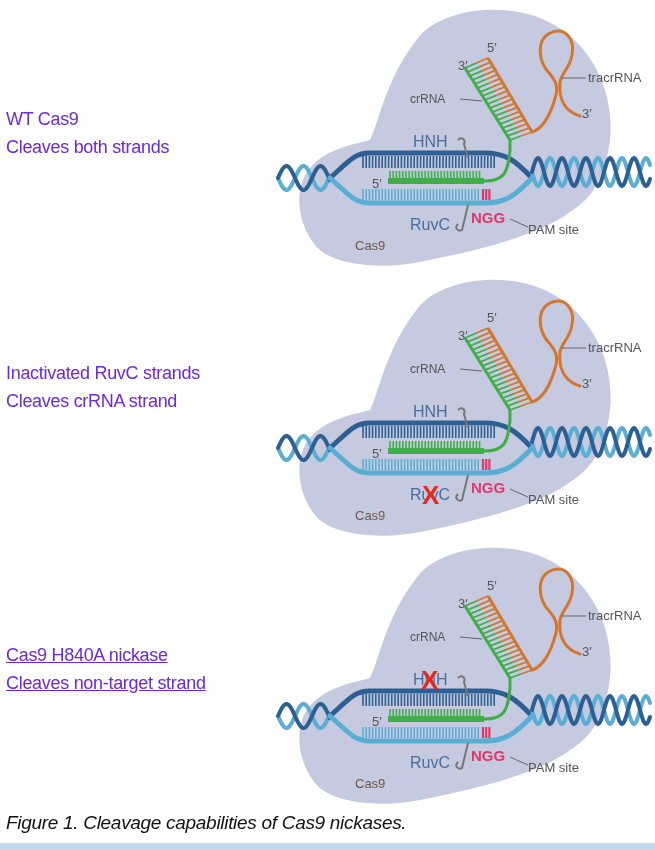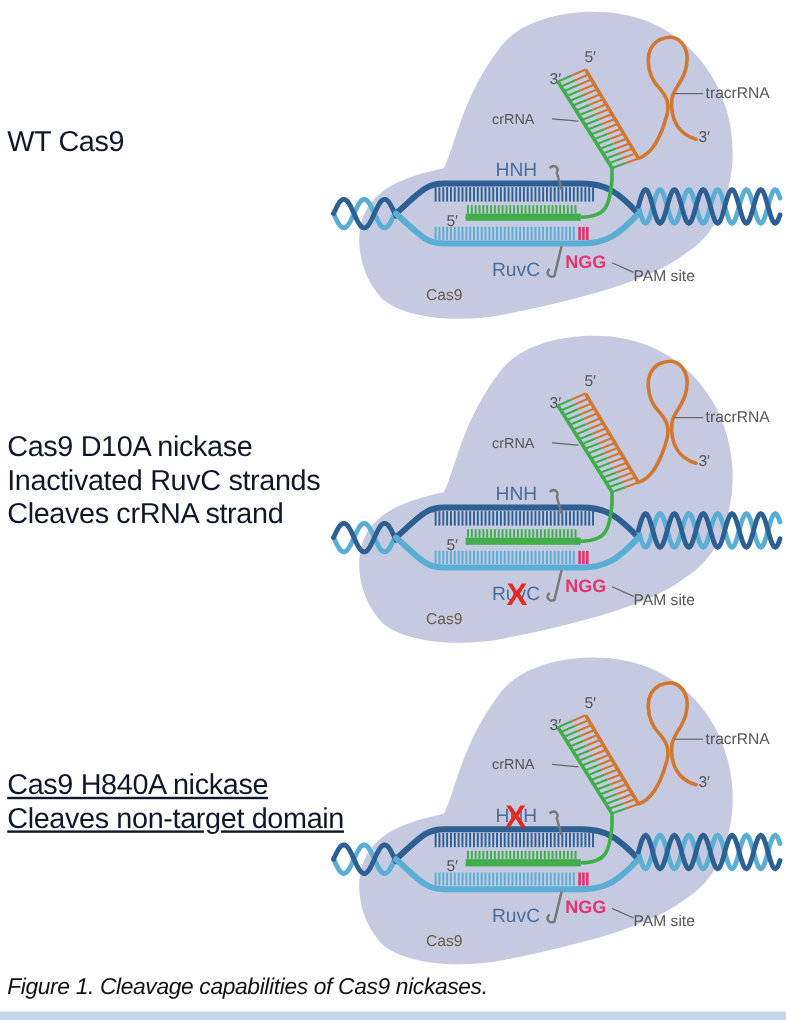--- a/index.html
+++ b/index.html
@@ -1,30 +1,31 @@
 <!DOCTYPE html>
 <html><head>
 <meta charset="utf-8">
 <style>
   html, body { margin:0; padding:0; background:#ffffff; }
   body { width:655px; height:850px; position:relative; overflow:hidden; font-family:"DejaVu Sans", sans-serif; }
   .panel { position:absolute; left:0; width:655px; height:270px; }
-  .desc { position:absolute; left:6px; font-family:"Liberation Sans", sans-serif; font-size:24px; line-height:28px; color:#0f172a; letter-spacing:-0.3px; }
+  .desc { position:absolute; left:6px; font-family:"Liberation Sans", sans-serif; font-size:18px; line-height:28px; color:#6d28d9; letter-spacing:-0.3px; }
   .desc div { white-space:nowrap; }
   svg.dia { position:absolute; left:270px; top:0; width:385px; height:270px; overflow:visible; }
   .caption { position:absolute; left:6px; top:812px; font-family:"Liberation Sans", sans-serif; font-style:italic; font-size:19px; color:#111; letter-spacing:-0.3px; }
   .bottom-bar { position:absolute; left:0; top:843px; width:655px; height:7px; background:#c4d8ea; }
   .lbl { font-family:"Liberation Sans", sans-serif; }
 </style>
 </head>
 <body>
 
 <div class="panel" style="top:0px;">
   <div class="desc" style="top:105px;">
     <div>WT Cas9</div>
+    <div>Cleaves both strands</div>
   </div>
   <svg class="dia" viewBox="0 0 385 270">
       <path d="M 148 38 C 170 10 230 2 270 18 C 320 38 345 90 340 140 C 335 180 320 200 300 212 C 270 235 210 250 150 262 C 110 270 60 265 45 245 C 25 220 25 185 40 168 C 55 150 80 145 100 140 C 110 120 115 80 148 38 Z" fill="#c5cae0"></path>
       <path d="M8.0 178.0 L9.0 180.2 L10.0 182.3 L11.0 184.3 L12.0 186.1 L13.0 187.6 L14.0 188.7 L15.0 189.5 L16.0 189.9 L17.0 189.9 L18.0 189.5 L19.0 188.7 L20.0 187.6 L21.0 186.1 L22.0 184.3 L23.0 182.3 L24.0 180.2 L25.0 178.0 L26.0 175.8 L27.0 173.7 L28.0 171.7 L29.0 169.9 L30.0 168.4 L31.0 167.3 L32.0 166.5 L33.0 166.1 L34.0 166.1 L35.0 166.5 L36.0 167.3 L37.0 168.4 L38.0 169.9 L39.0 171.7 L40.0 173.7 L41.0 175.8 L42.0 178.0 L43.0 180.2 L44.0 182.3 L45.0 184.3 L46.0 186.1 L47.0 187.6 L48.0 188.7 L49.0 189.5 L50.0 189.9 L51.0 189.9 L52.0 189.5 L53.0 188.7 L54.0 187.6 L55.0 186.1 L56.0 184.3 L57.0 182.3 L58.0 180.2 L59.0 178.0 L60.0 175.8 " fill="none" stroke="#5aaed4" stroke-width="4" stroke-linecap="round"></path>
       <path d="M8.0 178.0 L9.0 175.8 L10.0 173.7 L11.0 171.7 L12.0 169.9 L13.0 168.4 L14.0 167.3 L15.0 166.5 L16.0 166.1 L17.0 166.1 L18.0 166.5 L19.0 167.3 L20.0 168.4 L21.0 169.9 L22.0 171.7 L23.0 173.7 L24.0 175.8 L25.0 178.0 L26.0 180.2 L27.0 182.3 L28.0 184.3 L29.0 186.1 L30.0 187.6 L31.0 188.7 L32.0 189.5 L33.0 189.9 L34.0 189.9 L35.0 189.5 L36.0 188.7 L37.0 187.6 L38.0 186.1 L39.0 184.3 L40.0 182.3 L41.0 180.2 L42.0 178.0 L43.0 175.8 L44.0 173.7 L45.0 171.7 L46.0 169.9 L47.0 168.4 L48.0 167.3 L49.0 166.5 L50.0 166.1 L51.0 166.1 L52.0 166.5 L53.0 167.3 L54.0 168.4 L55.0 169.9 L56.0 171.7 L57.0 173.7 L58.0 175.8 L59.0 178.0 L60.0 180.2 " fill="none" stroke="#2e5f93" stroke-width="4" stroke-linecap="round"></path>
       <path d="M 60 178 C 80 160 85 153 100 153 L 215 153 C 235 153 245 160 262 178" fill="none" stroke="#2e5f93" stroke-width="5" stroke-linecap="round"></path>
       <path d="M 60 178 C 80 196 85 203 100 203 L 215 203 C 235 203 245 196 262 178" fill="none" stroke="#5aaed4" stroke-width="5" stroke-linecap="round"></path>
       <path d="M262.0 172.0 L263.0 175.6 L264.0 179.0 L265.0 181.9 L266.0 184.1 L267.0 185.5 L268.0 186.0 L269.0 185.5 L270.0 184.1 L271.0 181.9 L272.0 179.0 L273.0 175.6 L274.0 172.0 L275.0 168.4 L276.0 165.0 L277.0 162.1 L278.0 159.9 L279.0 158.5 L280.0 158.0 L281.0 158.5 L282.0 159.9 L283.0 162.1 L284.0 165.0 L285.0 168.4 L286.0 172.0 L287.0 175.6 L288.0 179.0 L289.0 181.9 L290.0 184.1 L291.0 185.5 L292.0 186.0 L293.0 185.5 L294.0 184.1 L295.0 181.9 L296.0 179.0 L297.0 175.6 L298.0 172.0 L299.0 168.4 L300.0 165.0 L301.0 162.1 L302.0 159.9 L303.0 158.5 L304.0 158.0 L305.0 158.5 L306.0 159.9 L307.0 162.1 L308.0 165.0 L309.0 168.4 L310.0 172.0 L311.0 175.6 L312.0 179.0 L313.0 181.9 L314.0 184.1 L315.0 185.5 L316.0 186.0 L317.0 185.5 L318.0 184.1 L319.0 181.9 L320.0 179.0 L321.0 175.6 L322.0 172.0 L323.0 168.4 L324.0 165.0 L325.0 162.1 L326.0 159.9 L327.0 158.5 L328.0 158.0 L329.0 158.5 L330.0 159.9 L331.0 162.1 L332.0 165.0 L333.0 168.4 L334.0 172.0 L335.0 175.6 L336.0 179.0 L337.0 181.9 L338.0 184.1 L339.0 185.5 L340.0 186.0 L341.0 185.5 L342.0 184.1 L343.0 181.9 L344.0 179.0 L345.0 175.6 L346.0 172.0 L347.0 168.4 L348.0 165.0 L349.0 162.1 L350.0 159.9 L351.0 158.5 L352.0 158.0 L353.0 158.5 L354.0 159.9 L355.0 162.1 L356.0 165.0 L357.0 168.4 L358.0 172.0 L359.0 175.6 L360.0 179.0 L361.0 181.9 L362.0 184.1 L363.0 185.5 L364.0 186.0 L365.0 185.5 L366.0 184.1 L367.0 181.9 L368.0 179.0 L369.0 175.6 L370.0 172.0 L371.0 168.4 L372.0 165.0 L373.0 162.1 L374.0 159.9 L375.0 158.5 L376.0 158.0 L377.0 158.5 L378.0 159.9 L379.0 162.1 L380.0 165.0 " fill="none" stroke="#5aaed4" stroke-width="4" stroke-linecap="round"></path>
       <path d="M262.0 172.0 L263.0 168.4 L264.0 165.0 L265.0 162.1 L266.0 159.9 L267.0 158.5 L268.0 158.0 L269.0 158.5 L270.0 159.9 L271.0 162.1 L272.0 165.0 L273.0 168.4 L274.0 172.0 L275.0 175.6 L276.0 179.0 L277.0 181.9 L278.0 184.1 L279.0 185.5 L280.0 186.0 L281.0 185.5 L282.0 184.1 L283.0 181.9 L284.0 179.0 L285.0 175.6 L286.0 172.0 L287.0 168.4 L288.0 165.0 L289.0 162.1 L290.0 159.9 L291.0 158.5 L292.0 158.0 L293.0 158.5 L294.0 159.9 L295.0 162.1 L296.0 165.0 L297.0 168.4 L298.0 172.0 L299.0 175.6 L300.0 179.0 L301.0 181.9 L302.0 184.1 L303.0 185.5 L304.0 186.0 L305.0 185.5 L306.0 184.1 L307.0 181.9 L308.0 179.0 L309.0 175.6 L310.0 172.0 L311.0 168.4 L312.0 165.0 L313.0 162.1 L314.0 159.9 L315.0 158.5 L316.0 158.0 L317.0 158.5 L318.0 159.9 L319.0 162.1 L320.0 165.0 L321.0 168.4 L322.0 172.0 L323.0 175.6 L324.0 179.0 L325.0 181.9 L326.0 184.1 L327.0 185.5 L328.0 186.0 L329.0 185.5 L330.0 184.1 L331.0 181.9 L332.0 179.0 L333.0 175.6 L334.0 172.0 L335.0 168.4 L336.0 165.0 L337.0 162.1 L338.0 159.9 L339.0 158.5 L340.0 158.0 L341.0 158.5 L342.0 159.9 L343.0 162.1 L344.0 165.0 L345.0 168.4 L346.0 172.0 L347.0 175.6 L348.0 179.0 L349.0 181.9 L350.0 184.1 L351.0 185.5 L352.0 186.0 L353.0 185.5 L354.0 184.1 L355.0 181.9 L356.0 179.0 L357.0 175.6 L358.0 172.0 L359.0 168.4 L360.0 165.0 L361.0 162.1 L362.0 159.9 L363.0 158.5 L364.0 158.0 L365.0 158.5 L366.0 159.9 L367.0 162.1 L368.0 165.0 L369.0 168.4 L370.0 172.0 L371.0 175.6 L372.0 179.0 L373.0 181.9 L374.0 184.1 L375.0 185.5 L376.0 186.0 L377.0 185.5 L378.0 184.1 L379.0 181.9 L380.0 179.0 " fill="none" stroke="#2e5f93" stroke-width="4" stroke-linecap="round"></path>
       <g>
@@ -205,21 +206,20 @@
       <path d="M 188 224 C 184 228 188 232 192 230 L 198 205" fill="none" stroke="#777" stroke-width="2"></path>
       <text x="201" y="223" fill="#e3356b" font-size="15" class="lbl" font-weight="bold">NGG</text>
       <line x1="240" y1="219" x2="258" y2="227" stroke="#666" stroke-width="1"></line>
       <text x="258" y="234" fill="#555555" font-size="13" class="lbl">PAM site</text>
       <text x="85" y="250" fill="#6b5a48" font-size="13" class="lbl">Cas9</text>
     </svg>
 </div>
 
 <div class="panel" style="top:270px;">
   <div class="desc" style="top:89px;">
-    <div>Cas9 D10A nickase</div>
     <div>Inactivated RuvC strands</div>
     <div>Cleaves crRNA strand</div>
   </div>
   <svg class="dia" viewBox="0 0 385 270">
       <path d="M 148 38 C 170 10 230 2 270 18 C 320 38 345 90 340 140 C 335 180 320 200 300 212 C 270 235 210 250 150 262 C 110 270 60 265 45 245 C 25 220 25 185 40 168 C 55 150 80 145 100 140 C 110 120 115 80 148 38 Z" fill="#c5cae0"></path>
       <path d="M8.0 178.0 L9.0 180.2 L10.0 182.3 L11.0 184.3 L12.0 186.1 L13.0 187.6 L14.0 188.7 L15.0 189.5 L16.0 189.9 L17.0 189.9 L18.0 189.5 L19.0 188.7 L20.0 187.6 L21.0 186.1 L22.0 184.3 L23.0 182.3 L24.0 180.2 L25.0 178.0 L26.0 175.8 L27.0 173.7 L28.0 171.7 L29.0 169.9 L30.0 168.4 L31.0 167.3 L32.0 166.5 L33.0 166.1 L34.0 166.1 L35.0 166.5 L36.0 167.3 L37.0 168.4 L38.0 169.9 L39.0 171.7 L40.0 173.7 L41.0 175.8 L42.0 178.0 L43.0 180.2 L44.0 182.3 L45.0 184.3 L46.0 186.1 L47.0 187.6 L48.0 188.7 L49.0 189.5 L50.0 189.9 L51.0 189.9 L52.0 189.5 L53.0 188.7 L54.0 187.6 L55.0 186.1 L56.0 184.3 L57.0 182.3 L58.0 180.2 L59.0 178.0 L60.0 175.8 " fill="none" stroke="#5aaed4" stroke-width="4" stroke-linecap="round"></path>
       <path d="M8.0 178.0 L9.0 175.8 L10.0 173.7 L11.0 171.7 L12.0 169.9 L13.0 168.4 L14.0 167.3 L15.0 166.5 L16.0 166.1 L17.0 166.1 L18.0 166.5 L19.0 167.3 L20.0 168.4 L21.0 169.9 L22.0 171.7 L23.0 173.7 L24.0 175.8 L25.0 178.0 L26.0 180.2 L27.0 182.3 L28.0 184.3 L29.0 186.1 L30.0 187.6 L31.0 188.7 L32.0 189.5 L33.0 189.9 L34.0 189.9 L35.0 189.5 L36.0 188.7 L37.0 187.6 L38.0 186.1 L39.0 184.3 L40.0 182.3 L41.0 180.2 L42.0 178.0 L43.0 175.8 L44.0 173.7 L45.0 171.7 L46.0 169.9 L47.0 168.4 L48.0 167.3 L49.0 166.5 L50.0 166.1 L51.0 166.1 L52.0 166.5 L53.0 167.3 L54.0 168.4 L55.0 169.9 L56.0 171.7 L57.0 173.7 L58.0 175.8 L59.0 178.0 L60.0 180.2 " fill="none" stroke="#2e5f93" stroke-width="4" stroke-linecap="round"></path>
       <path d="M 60 178 C 80 160 85 153 100 153 L 215 153 C 235 153 245 160 262 178" fill="none" stroke="#2e5f93" stroke-width="5" stroke-linecap="round"></path>
       <path d="M 60 178 C 80 196 85 203 100 203 L 215 203 C 235 203 245 196 262 178" fill="none" stroke="#5aaed4" stroke-width="5" stroke-linecap="round"></path>
       <path d="M262.0 172.0 L263.0 175.6 L264.0 179.0 L265.0 181.9 L266.0 184.1 L267.0 185.5 L268.0 186.0 L269.0 185.5 L270.0 184.1 L271.0 181.9 L272.0 179.0 L273.0 175.6 L274.0 172.0 L275.0 168.4 L276.0 165.0 L277.0 162.1 L278.0 159.9 L279.0 158.5 L280.0 158.0 L281.0 158.5 L282.0 159.9 L283.0 162.1 L284.0 165.0 L285.0 168.4 L286.0 172.0 L287.0 175.6 L288.0 179.0 L289.0 181.9 L290.0 184.1 L291.0 185.5 L292.0 186.0 L293.0 185.5 L294.0 184.1 L295.0 181.9 L296.0 179.0 L297.0 175.6 L298.0 172.0 L299.0 168.4 L300.0 165.0 L301.0 162.1 L302.0 159.9 L303.0 158.5 L304.0 158.0 L305.0 158.5 L306.0 159.9 L307.0 162.1 L308.0 165.0 L309.0 168.4 L310.0 172.0 L311.0 175.6 L312.0 179.0 L313.0 181.9 L314.0 184.1 L315.0 185.5 L316.0 186.0 L317.0 185.5 L318.0 184.1 L319.0 181.9 L320.0 179.0 L321.0 175.6 L322.0 172.0 L323.0 168.4 L324.0 165.0 L325.0 162.1 L326.0 159.9 L327.0 158.5 L328.0 158.0 L329.0 158.5 L330.0 159.9 L331.0 162.1 L332.0 165.0 L333.0 168.4 L334.0 172.0 L335.0 175.6 L336.0 179.0 L337.0 181.9 L338.0 184.1 L339.0 185.5 L340.0 186.0 L341.0 185.5 L342.0 184.1 L343.0 181.9 L344.0 179.0 L345.0 175.6 L346.0 172.0 L347.0 168.4 L348.0 165.0 L349.0 162.1 L350.0 159.9 L351.0 158.5 L352.0 158.0 L353.0 158.5 L354.0 159.9 L355.0 162.1 L356.0 165.0 L357.0 168.4 L358.0 172.0 L359.0 175.6 L360.0 179.0 L361.0 181.9 L362.0 184.1 L363.0 185.5 L364.0 186.0 L365.0 185.5 L366.0 184.1 L367.0 181.9 L368.0 179.0 L369.0 175.6 L370.0 172.0 L371.0 168.4 L372.0 165.0 L373.0 162.1 L374.0 159.9 L375.0 158.5 L376.0 158.0 L377.0 158.5 L378.0 159.9 L379.0 162.1 L380.0 165.0 " fill="none" stroke="#5aaed4" stroke-width="4" stroke-linecap="round"></path>
@@ -404,21 +404,21 @@
       <line x1="240" y1="219" x2="258" y2="227" stroke="#666" stroke-width="1"></line>
       <text x="258" y="234" fill="#555555" font-size="13" class="lbl">PAM site</text>
       <text x="85" y="250" fill="#6b5a48" font-size="13" class="lbl">Cas9</text>
       <text x="152" y="234" fill="#e8281e" font-size="26" class="lbl" font-weight="bold">X</text>
     </svg>
 </div>
 
 <div class="panel" style="top:538px;">
   <div class="desc" style="top:103px;text-decoration:underline;">
     <div>Cas9 H840A nickase</div>
-    <div>Cleaves non-target domain</div>
+    <div>Cleaves non-target strand</div>
   </div>
   <svg class="dia" viewBox="0 0 385 270">
       <path d="M 148 38 C 170 10 230 2 270 18 C 320 38 345 90 340 140 C 335 180 320 200 300 212 C 270 235 210 250 150 262 C 110 270 60 265 45 245 C 25 220 25 185 40 168 C 55 150 80 145 100 140 C 110 120 115 80 148 38 Z" fill="#c5cae0"></path>
       <path d="M8.0 178.0 L9.0 180.2 L10.0 182.3 L11.0 184.3 L12.0 186.1 L13.0 187.6 L14.0 188.7 L15.0 189.5 L16.0 189.9 L17.0 189.9 L18.0 189.5 L19.0 188.7 L20.0 187.6 L21.0 186.1 L22.0 184.3 L23.0 182.3 L24.0 180.2 L25.0 178.0 L26.0 175.8 L27.0 173.7 L28.0 171.7 L29.0 169.9 L30.0 168.4 L31.0 167.3 L32.0 166.5 L33.0 166.1 L34.0 166.1 L35.0 166.5 L36.0 167.3 L37.0 168.4 L38.0 169.9 L39.0 171.7 L40.0 173.7 L41.0 175.8 L42.0 178.0 L43.0 180.2 L44.0 182.3 L45.0 184.3 L46.0 186.1 L47.0 187.6 L48.0 188.7 L49.0 189.5 L50.0 189.9 L51.0 189.9 L52.0 189.5 L53.0 188.7 L54.0 187.6 L55.0 186.1 L56.0 184.3 L57.0 182.3 L58.0 180.2 L59.0 178.0 L60.0 175.8 " fill="none" stroke="#5aaed4" stroke-width="4" stroke-linecap="round"></path>
       <path d="M8.0 178.0 L9.0 175.8 L10.0 173.7 L11.0 171.7 L12.0 169.9 L13.0 168.4 L14.0 167.3 L15.0 166.5 L16.0 166.1 L17.0 166.1 L18.0 166.5 L19.0 167.3 L20.0 168.4 L21.0 169.9 L22.0 171.7 L23.0 173.7 L24.0 175.8 L25.0 178.0 L26.0 180.2 L27.0 182.3 L28.0 184.3 L29.0 186.1 L30.0 187.6 L31.0 188.7 L32.0 189.5 L33.0 189.9 L34.0 189.9 L35.0 189.5 L36.0 188.7 L37.0 187.6 L38.0 186.1 L39.0 184.3 L40.0 182.3 L41.0 180.2 L42.0 178.0 L43.0 175.8 L44.0 173.7 L45.0 171.7 L46.0 169.9 L47.0 168.4 L48.0 167.3 L49.0 166.5 L50.0 166.1 L51.0 166.1 L52.0 166.5 L53.0 167.3 L54.0 168.4 L55.0 169.9 L56.0 171.7 L57.0 173.7 L58.0 175.8 L59.0 178.0 L60.0 180.2 " fill="none" stroke="#2e5f93" stroke-width="4" stroke-linecap="round"></path>
       <path d="M 60 178 C 80 160 85 153 100 153 L 215 153 C 235 153 245 160 262 178" fill="none" stroke="#2e5f93" stroke-width="5" stroke-linecap="round"></path>
       <path d="M 60 178 C 80 196 85 203 100 203 L 215 203 C 235 203 245 196 262 178" fill="none" stroke="#5aaed4" stroke-width="5" stroke-linecap="round"></path>
       <path d="M262.0 172.0 L263.0 175.6 L264.0 179.0 L265.0 181.9 L266.0 184.1 L267.0 185.5 L268.0 186.0 L269.0 185.5 L270.0 184.1 L271.0 181.9 L272.0 179.0 L273.0 175.6 L274.0 172.0 L275.0 168.4 L276.0 165.0 L277.0 162.1 L278.0 159.9 L279.0 158.5 L280.0 158.0 L281.0 158.5 L282.0 159.9 L283.0 162.1 L284.0 165.0 L285.0 168.4 L286.0 172.0 L287.0 175.6 L288.0 179.0 L289.0 181.9 L290.0 184.1 L291.0 185.5 L292.0 186.0 L293.0 185.5 L294.0 184.1 L295.0 181.9 L296.0 179.0 L297.0 175.6 L298.0 172.0 L299.0 168.4 L300.0 165.0 L301.0 162.1 L302.0 159.9 L303.0 158.5 L304.0 158.0 L305.0 158.5 L306.0 159.9 L307.0 162.1 L308.0 165.0 L309.0 168.4 L310.0 172.0 L311.0 175.6 L312.0 179.0 L313.0 181.9 L314.0 184.1 L315.0 185.5 L316.0 186.0 L317.0 185.5 L318.0 184.1 L319.0 181.9 L320.0 179.0 L321.0 175.6 L322.0 172.0 L323.0 168.4 L324.0 165.0 L325.0 162.1 L326.0 159.9 L327.0 158.5 L328.0 158.0 L329.0 158.5 L330.0 159.9 L331.0 162.1 L332.0 165.0 L333.0 168.4 L334.0 172.0 L335.0 175.6 L336.0 179.0 L337.0 181.9 L338.0 184.1 L339.0 185.5 L340.0 186.0 L341.0 185.5 L342.0 184.1 L343.0 181.9 L344.0 179.0 L345.0 175.6 L346.0 172.0 L347.0 168.4 L348.0 165.0 L349.0 162.1 L350.0 159.9 L351.0 158.5 L352.0 158.0 L353.0 158.5 L354.0 159.9 L355.0 162.1 L356.0 165.0 L357.0 168.4 L358.0 172.0 L359.0 175.6 L360.0 179.0 L361.0 181.9 L362.0 184.1 L363.0 185.5 L364.0 186.0 L365.0 185.5 L366.0 184.1 L367.0 181.9 L368.0 179.0 L369.0 175.6 L370.0 172.0 L371.0 168.4 L372.0 165.0 L373.0 162.1 L374.0 159.9 L375.0 158.5 L376.0 158.0 L377.0 158.5 L378.0 159.9 L379.0 162.1 L380.0 165.0 " fill="none" stroke="#5aaed4" stroke-width="4" stroke-linecap="round"></path>
       <path d="M262.0 172.0 L263.0 168.4 L264.0 165.0 L265.0 162.1 L266.0 159.9 L267.0 158.5 L268.0 158.0 L269.0 158.5 L270.0 159.9 L271.0 162.1 L272.0 165.0 L273.0 168.4 L274.0 172.0 L275.0 175.6 L276.0 179.0 L277.0 181.9 L278.0 184.1 L279.0 185.5 L280.0 186.0 L281.0 185.5 L282.0 184.1 L283.0 181.9 L284.0 179.0 L285.0 175.6 L286.0 172.0 L287.0 168.4 L288.0 165.0 L289.0 162.1 L290.0 159.9 L291.0 158.5 L292.0 158.0 L293.0 158.5 L294.0 159.9 L295.0 162.1 L296.0 165.0 L297.0 168.4 L298.0 172.0 L299.0 175.6 L300.0 179.0 L301.0 181.9 L302.0 184.1 L303.0 185.5 L304.0 186.0 L305.0 185.5 L306.0 184.1 L307.0 181.9 L308.0 179.0 L309.0 175.6 L310.0 172.0 L311.0 168.4 L312.0 165.0 L313.0 162.1 L314.0 159.9 L315.0 158.5 L316.0 158.0 L317.0 158.5 L318.0 159.9 L319.0 162.1 L320.0 165.0 L321.0 168.4 L322.0 172.0 L323.0 175.6 L324.0 179.0 L325.0 181.9 L326.0 184.1 L327.0 185.5 L328.0 186.0 L329.0 185.5 L330.0 184.1 L331.0 181.9 L332.0 179.0 L333.0 175.6 L334.0 172.0 L335.0 168.4 L336.0 165.0 L337.0 162.1 L338.0 159.9 L339.0 158.5 L340.0 158.0 L341.0 158.5 L342.0 159.9 L343.0 162.1 L344.0 165.0 L345.0 168.4 L346.0 172.0 L347.0 175.6 L348.0 179.0 L349.0 181.9 L350.0 184.1 L351.0 185.5 L352.0 186.0 L353.0 185.5 L354.0 184.1 L355.0 181.9 L356.0 179.0 L357.0 175.6 L358.0 172.0 L359.0 168.4 L360.0 165.0 L361.0 162.1 L362.0 159.9 L363.0 158.5 L364.0 158.0 L365.0 158.5 L366.0 159.9 L367.0 162.1 L368.0 165.0 L369.0 168.4 L370.0 172.0 L371.0 175.6 L372.0 179.0 L373.0 181.9 L374.0 184.1 L375.0 185.5 L376.0 186.0 L377.0 185.5 L378.0 184.1 L379.0 181.9 L380.0 179.0 " fill="none" stroke="#2e5f93" stroke-width="4" stroke-linecap="round"></path>
       <g>

